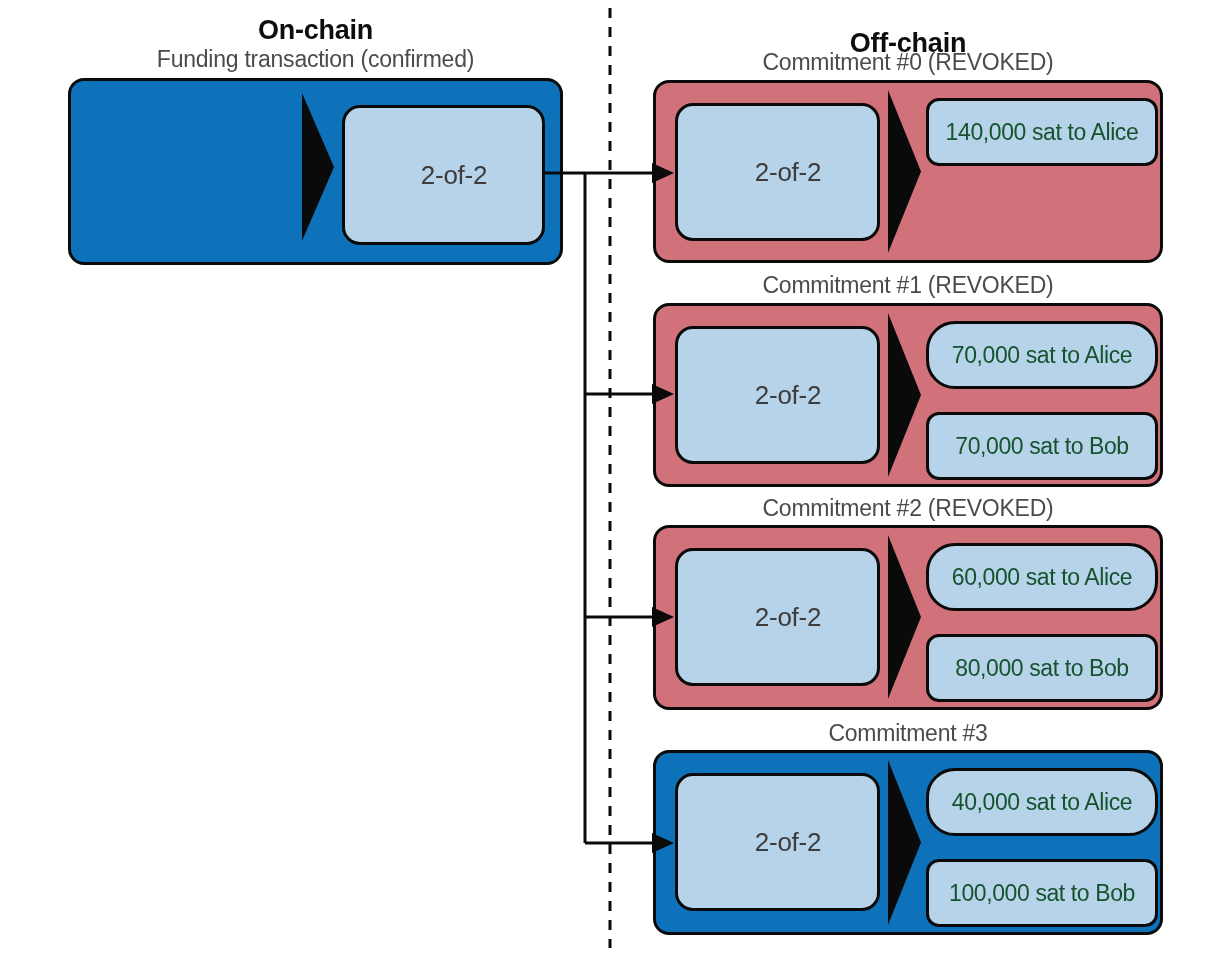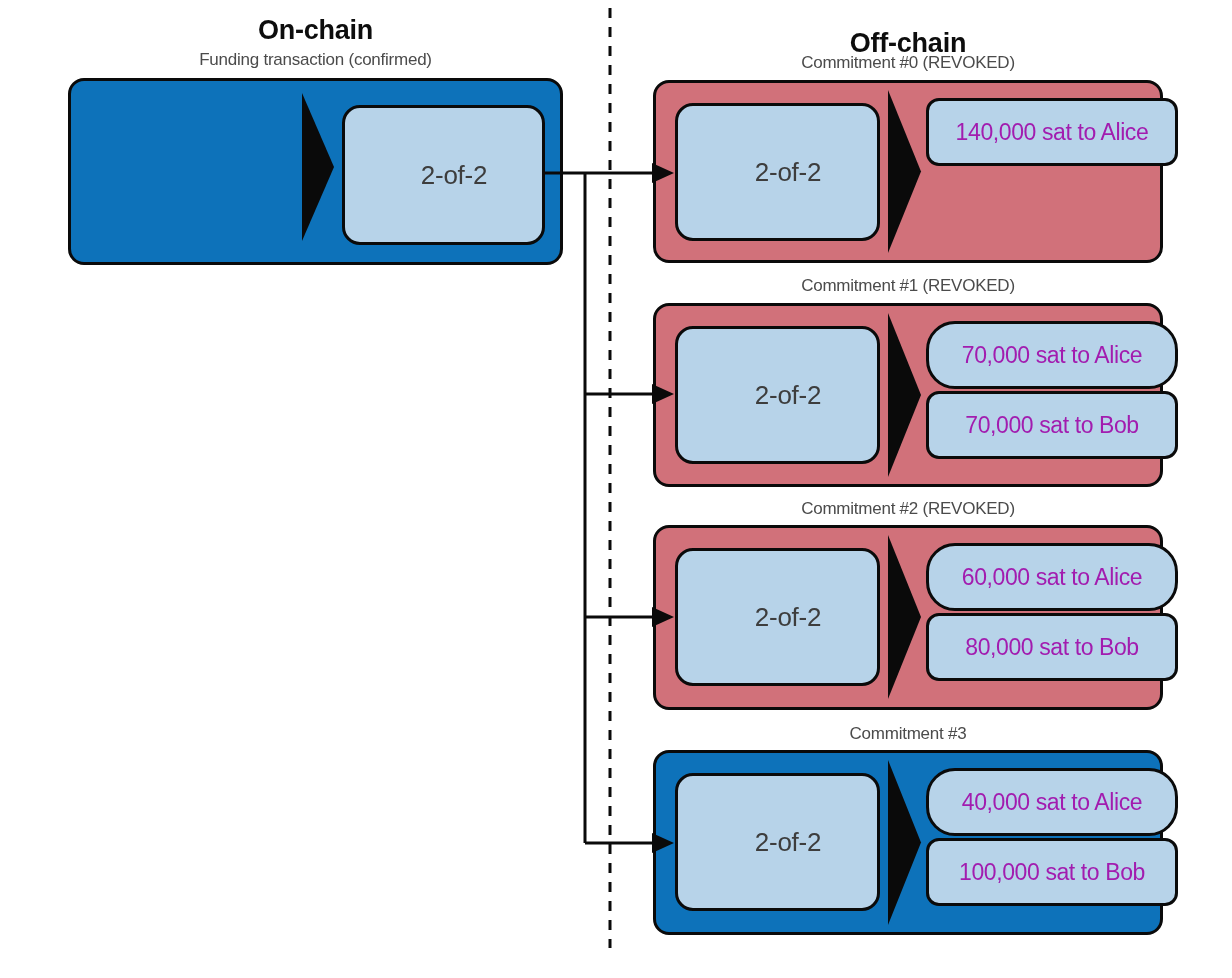--- a/index.html
+++ b/index.html
@@ -13,21 +13,21 @@
   body{font-family:"Liberation Sans", sans-serif;}
   .canvas{
     position:relative;width:1232px;height:978px;background:#ffffff;overflow:hidden;
     letter-spacing:-0.015em;
   }
   .col-title{
     position:absolute;text-align:center;font-size:27px;font-weight:700;color:#0d0d0d;
     line-height:28px;font-stretch:condensed;
   }
   .sub-title{
-    position:absolute;text-align:center;font-size:17px;font-weight:400;color:var(--gray);
+    position:absolute;text-align:center;font-size:23px;font-weight:400;color:var(--gray);
     line-height:25px;font-stretch:condensed;
   }
   .box{
     position:absolute;box-sizing:border-box;border:3.5px solid var(--ink);border-radius:16px;
   }
   .funding{left:68px;top:78px;width:495px;height:187px;background:var(--blue);}
   .commit{left:653px;width:510px;height:184px;}
   .commit.revoked{background:var(--red);}
   .commit.current{background:var(--blue);}
   .c0{top:80px;height:183px;}
@@ -36,28 +36,28 @@
   .c3{top:750px;height:185px;}
   .script{
     position:absolute;box-sizing:border-box;background:var(--lightblue);
     border:3px solid var(--ink);border-radius:18px;
     display:flex;align-items:center;justify-content:center;
     font-size:26px;color:#3d3d3d;font-stretch:condensed;padding-left:21px;
   }
   .funding .script{left:271px;top:24px;width:203px;height:140px;}
   .commit .input-script{left:19px;top:20px;width:205px;height:138px;}
   .outbox{
-    position:absolute;left:270px;width:252px;height:68px;box-sizing:border-box;
+    position:absolute;left:270px;width:232px;height:68px;box-sizing:border-box;
     background:var(--lightblue);border:3px solid var(--ink);border-radius:13px;
     display:flex;align-items:center;justify-content:center;
-    font-size:23px;letter-spacing:-0.4px;color:#a21caf;font-stretch:condensed;white-space:nowrap;
+    font-size:23px;letter-spacing:-0.4px;color:#14532d;font-stretch:condensed;white-space:nowrap;
   }
   .outbox.single{top:15px;}
   .outbox.outA{top:15px;border-radius:29px;}
-  .outbox.outB{top:85px;text-align:right;}
+  .outbox.outB{top:106px;text-align:right;}
   svg.overlay{position:absolute;left:0;top:0;width:1232px;height:978px;pointer-events:none;}
 </style>
 </head>
 <body>
 
 <div class="canvas">
 
   <div class="col-title" style="left:68px;top:16px;width:495px;">On-chain</div>
   <div class="sub-title" style="left:68px;top:47px;width:495px;">Funding transaction (confirmed)</div>
   <div class="col-title" style="left:653px;top:29px;width:510px;">Off-chain</div>

